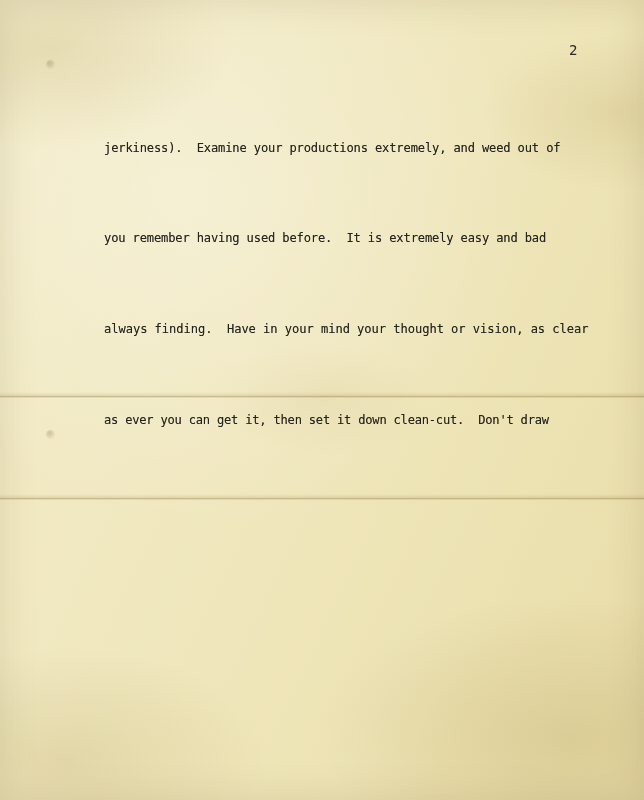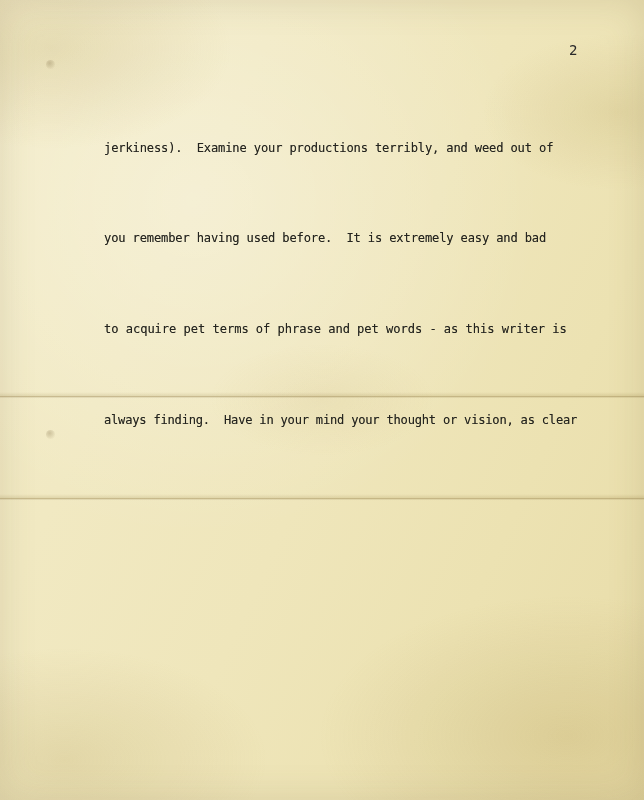--- a/index.html
+++ b/index.html
@@ -124,24 +124,24 @@
   <div class="fold-edge" style="top:396px;"></div>
   <div class="fold f2"></div>
   <div class="fold-edge" style="top:498px;"></div>
 
   <div class="punch p1"></div>
   <div class="punch p2"></div>
 
   <div class="page-number">2</div>
 
   <div class="body-text">
-    <span class="ln">jerkiness).  Examine your productions terribly, and weed out of</span>
+    <span class="ln">jerkiness).  Examine your productions extremely, and weed out of</span>
     <span class="ln">you remember having used before.  It is extremely easy and bad</span>
-    <span class="ln">to acquire pet terms of phrase and pet words - as this writer is</span>
     <span class="ln">always finding.  Have in your mind your thought or vision, as clear</span>
+    <span class="ln">as ever you can get it, then set it down clean-cut.  Don't draw</span>
     
     
     
     
     
     
     
     
     
     

